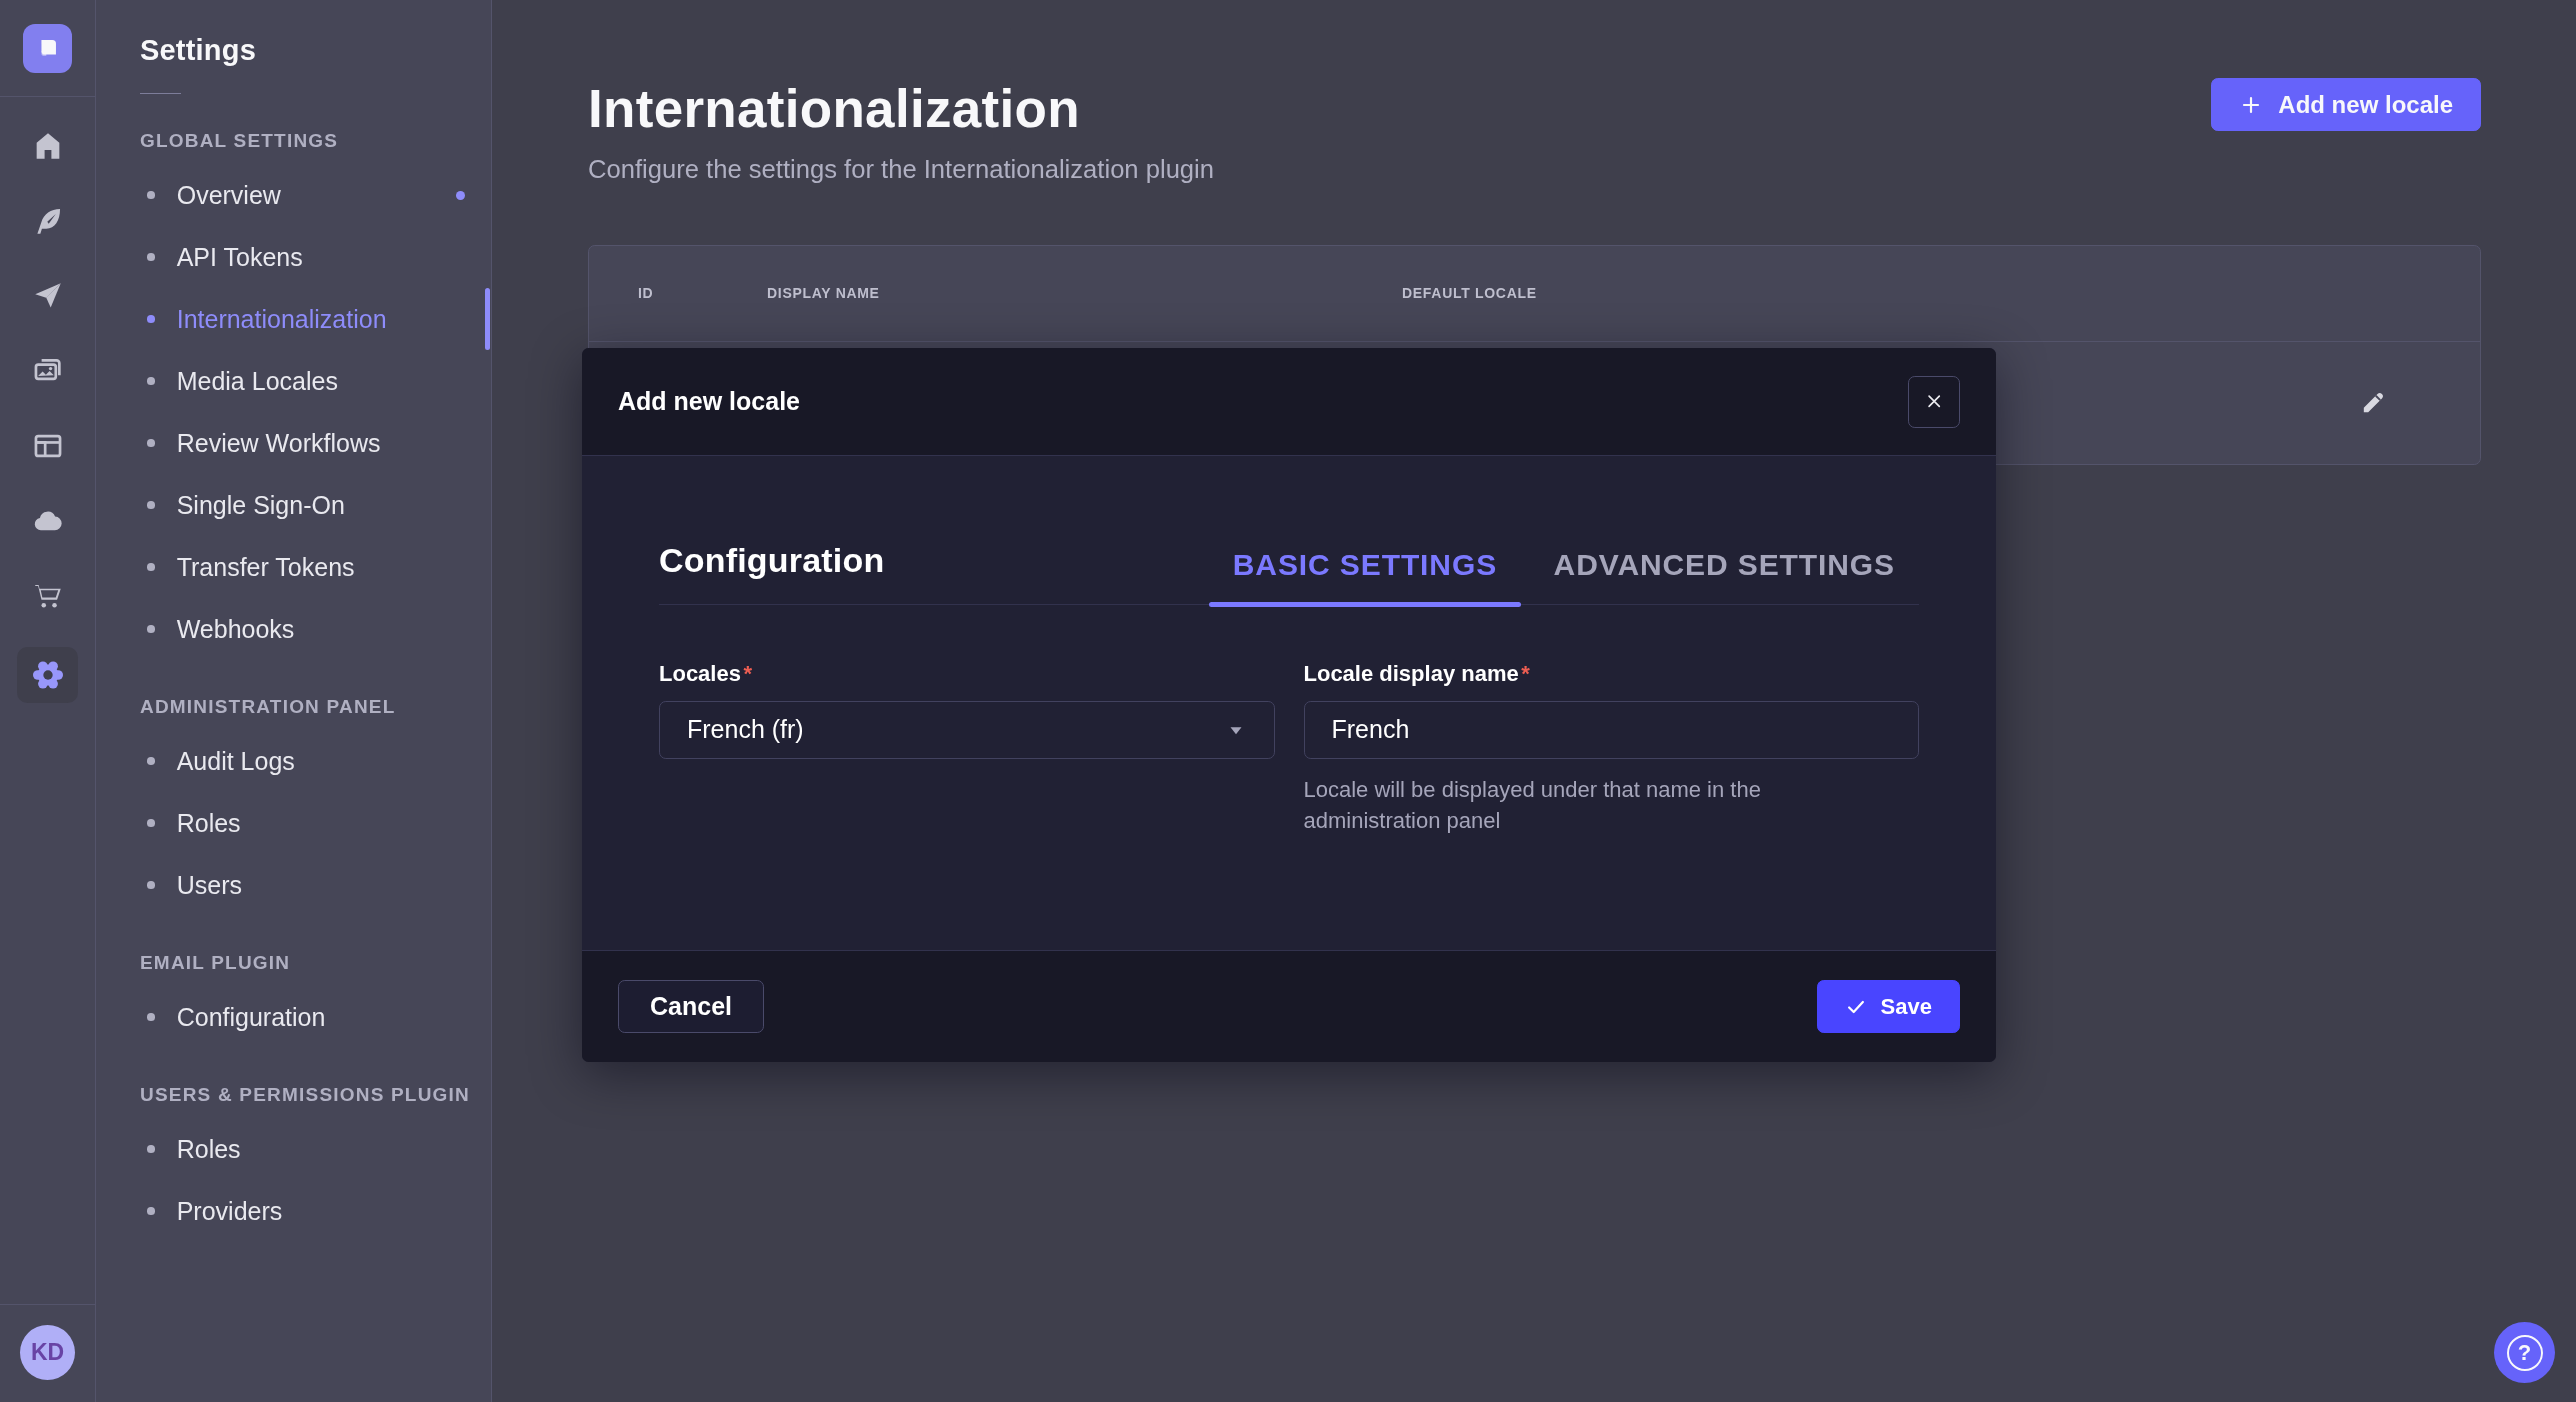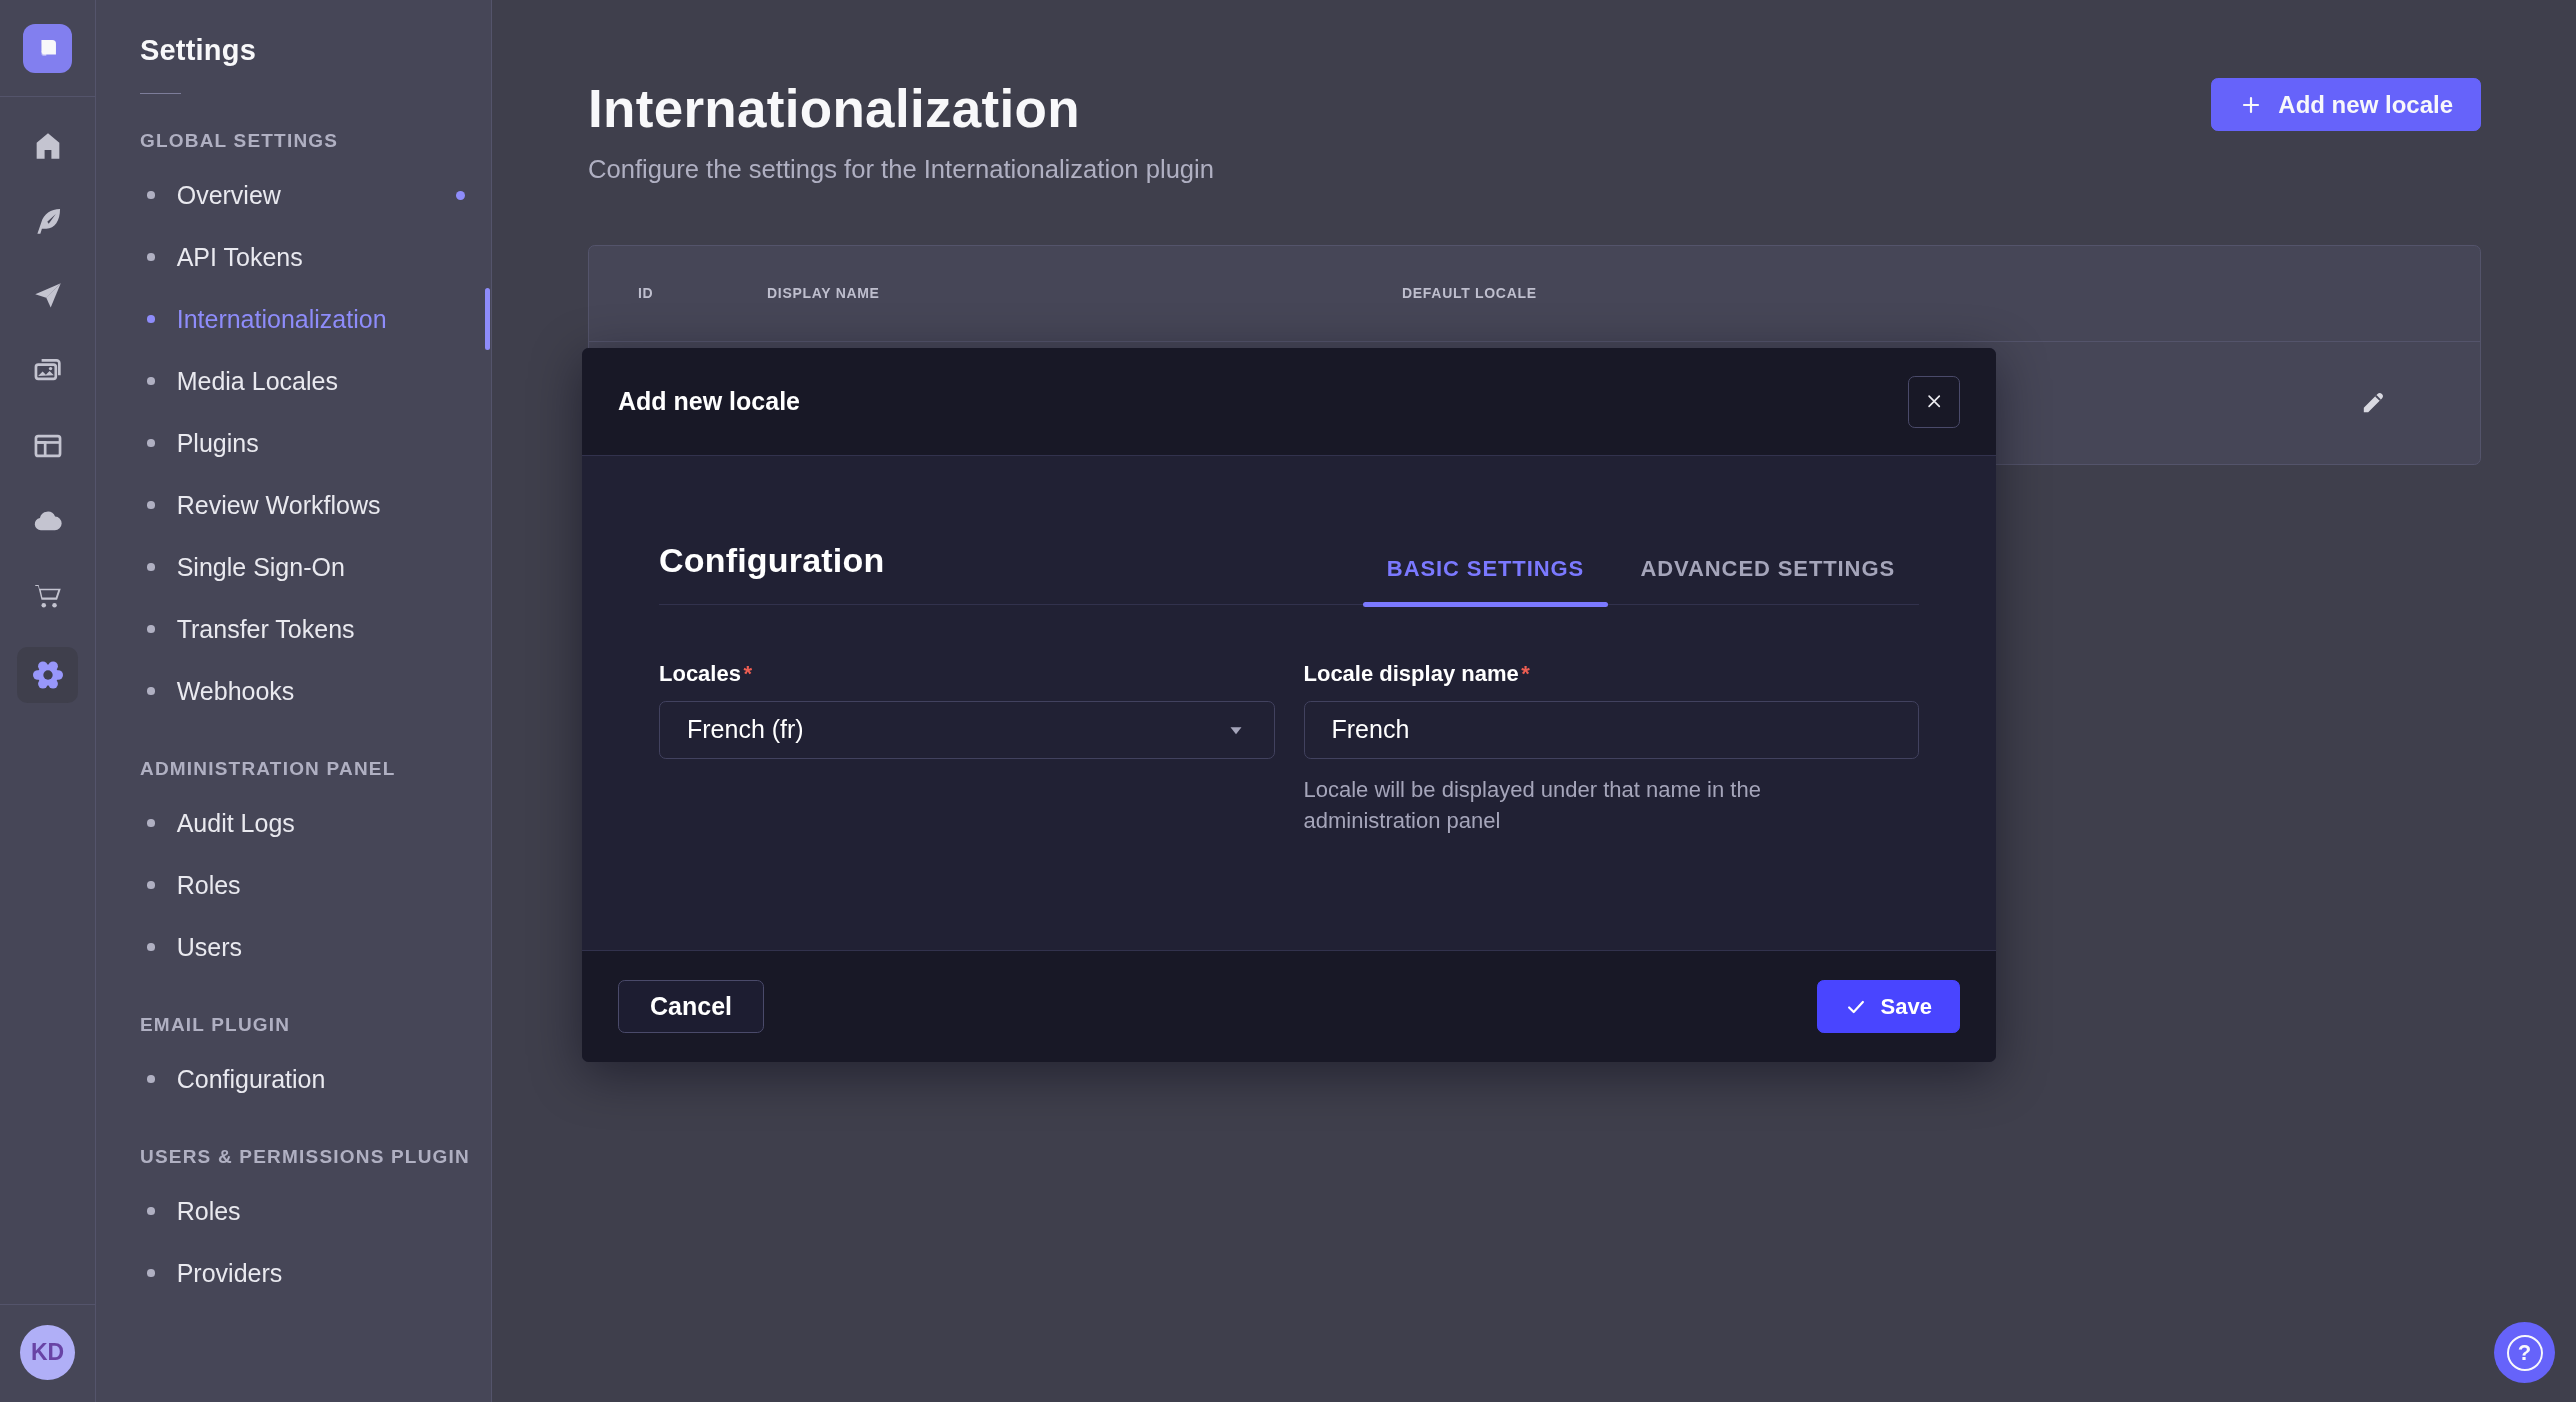--- a/index.html
+++ b/index.html
@@ -81,21 +81,21 @@
     display:flex; align-items:center; justify-content:space-between; padding:0 36px; }
   .modal-title{ font-size:25px; font-weight:600; }
   .close-btn{ width:52px; height:52px; border-radius:6.8px; border:0.9px solid #4A4A6A;
     background:transparent; display:flex; align-items:center; justify-content:center; }
   .close-btn svg{ width:20.4px; height:20.4px; }
   .modal-body{ flex:1; background:#212134; padding:0 77px; }
   .section-head{ display:flex; justify-content:space-between; align-items:flex-end;
     border-bottom:0.9px solid #32324D; padding-top:85px; }
   .section-title{ font-size:34px; font-weight:700; padding-bottom:24px; letter-spacing:0.2px; }
   .tabs{ display:flex; gap:8.5px; }
-  .tab{ position:relative; padding:0 24px 22px 24px; font-size:22px; font-weight:600;
+  .tab{ position:relative; padding:0 24px 22px 24px; font-size:30px; font-weight:600;
     letter-spacing:0.9px; color:#A5A5BA; }
   .tab.active{ color:#7B79FF; }
   .tab.active::after{ content:""; position:absolute; left:0; right:0; bottom:-2.6px; height:5.1px;
     border-radius:3.4px; background:#7B79FF; }
   .form-row{ display:flex; gap:29px; margin-top:56px; }
   .field{ flex:1; min-width:0; }
   .field-label{ font-size:22px; font-weight:600; margin-bottom:13.6px; }
   .req{ color:#EE5E52; margin-left:2.6px; }
   .control{ height:58px; border:0.9px solid #42425F; border-radius:6.8px; background:#212134;
     display:flex; align-items:center; padding:0 27px; font-size:25px; color:#fff; }
@@ -208,24 +208,20 @@
           <span class="bullet"></span>
           <span class="nav-label">Internationalization</span>
           <span class="active-bar"></span>
         </div>
         <div class="nav-item clickable">
           <span class="bullet"></span>
           <span class="nav-label">Media Locales</span>
         </div>
         <div class="nav-item clickable">
           <span class="bullet"></span>
-          <span class="nav-label">Plugins</span>
-        </div>
-        <div class="nav-item clickable">
-          <span class="bullet"></span>
           <span class="nav-label">Review Workflows</span>
         </div>
         <div class="nav-item clickable">
           <span class="bullet"></span>
           <span class="nav-label">Single Sign-On</span>
         </div>
         <div class="nav-item clickable">
           <span class="bullet"></span>
           <span class="nav-label">Transfer Tokens</span>
         </div>

